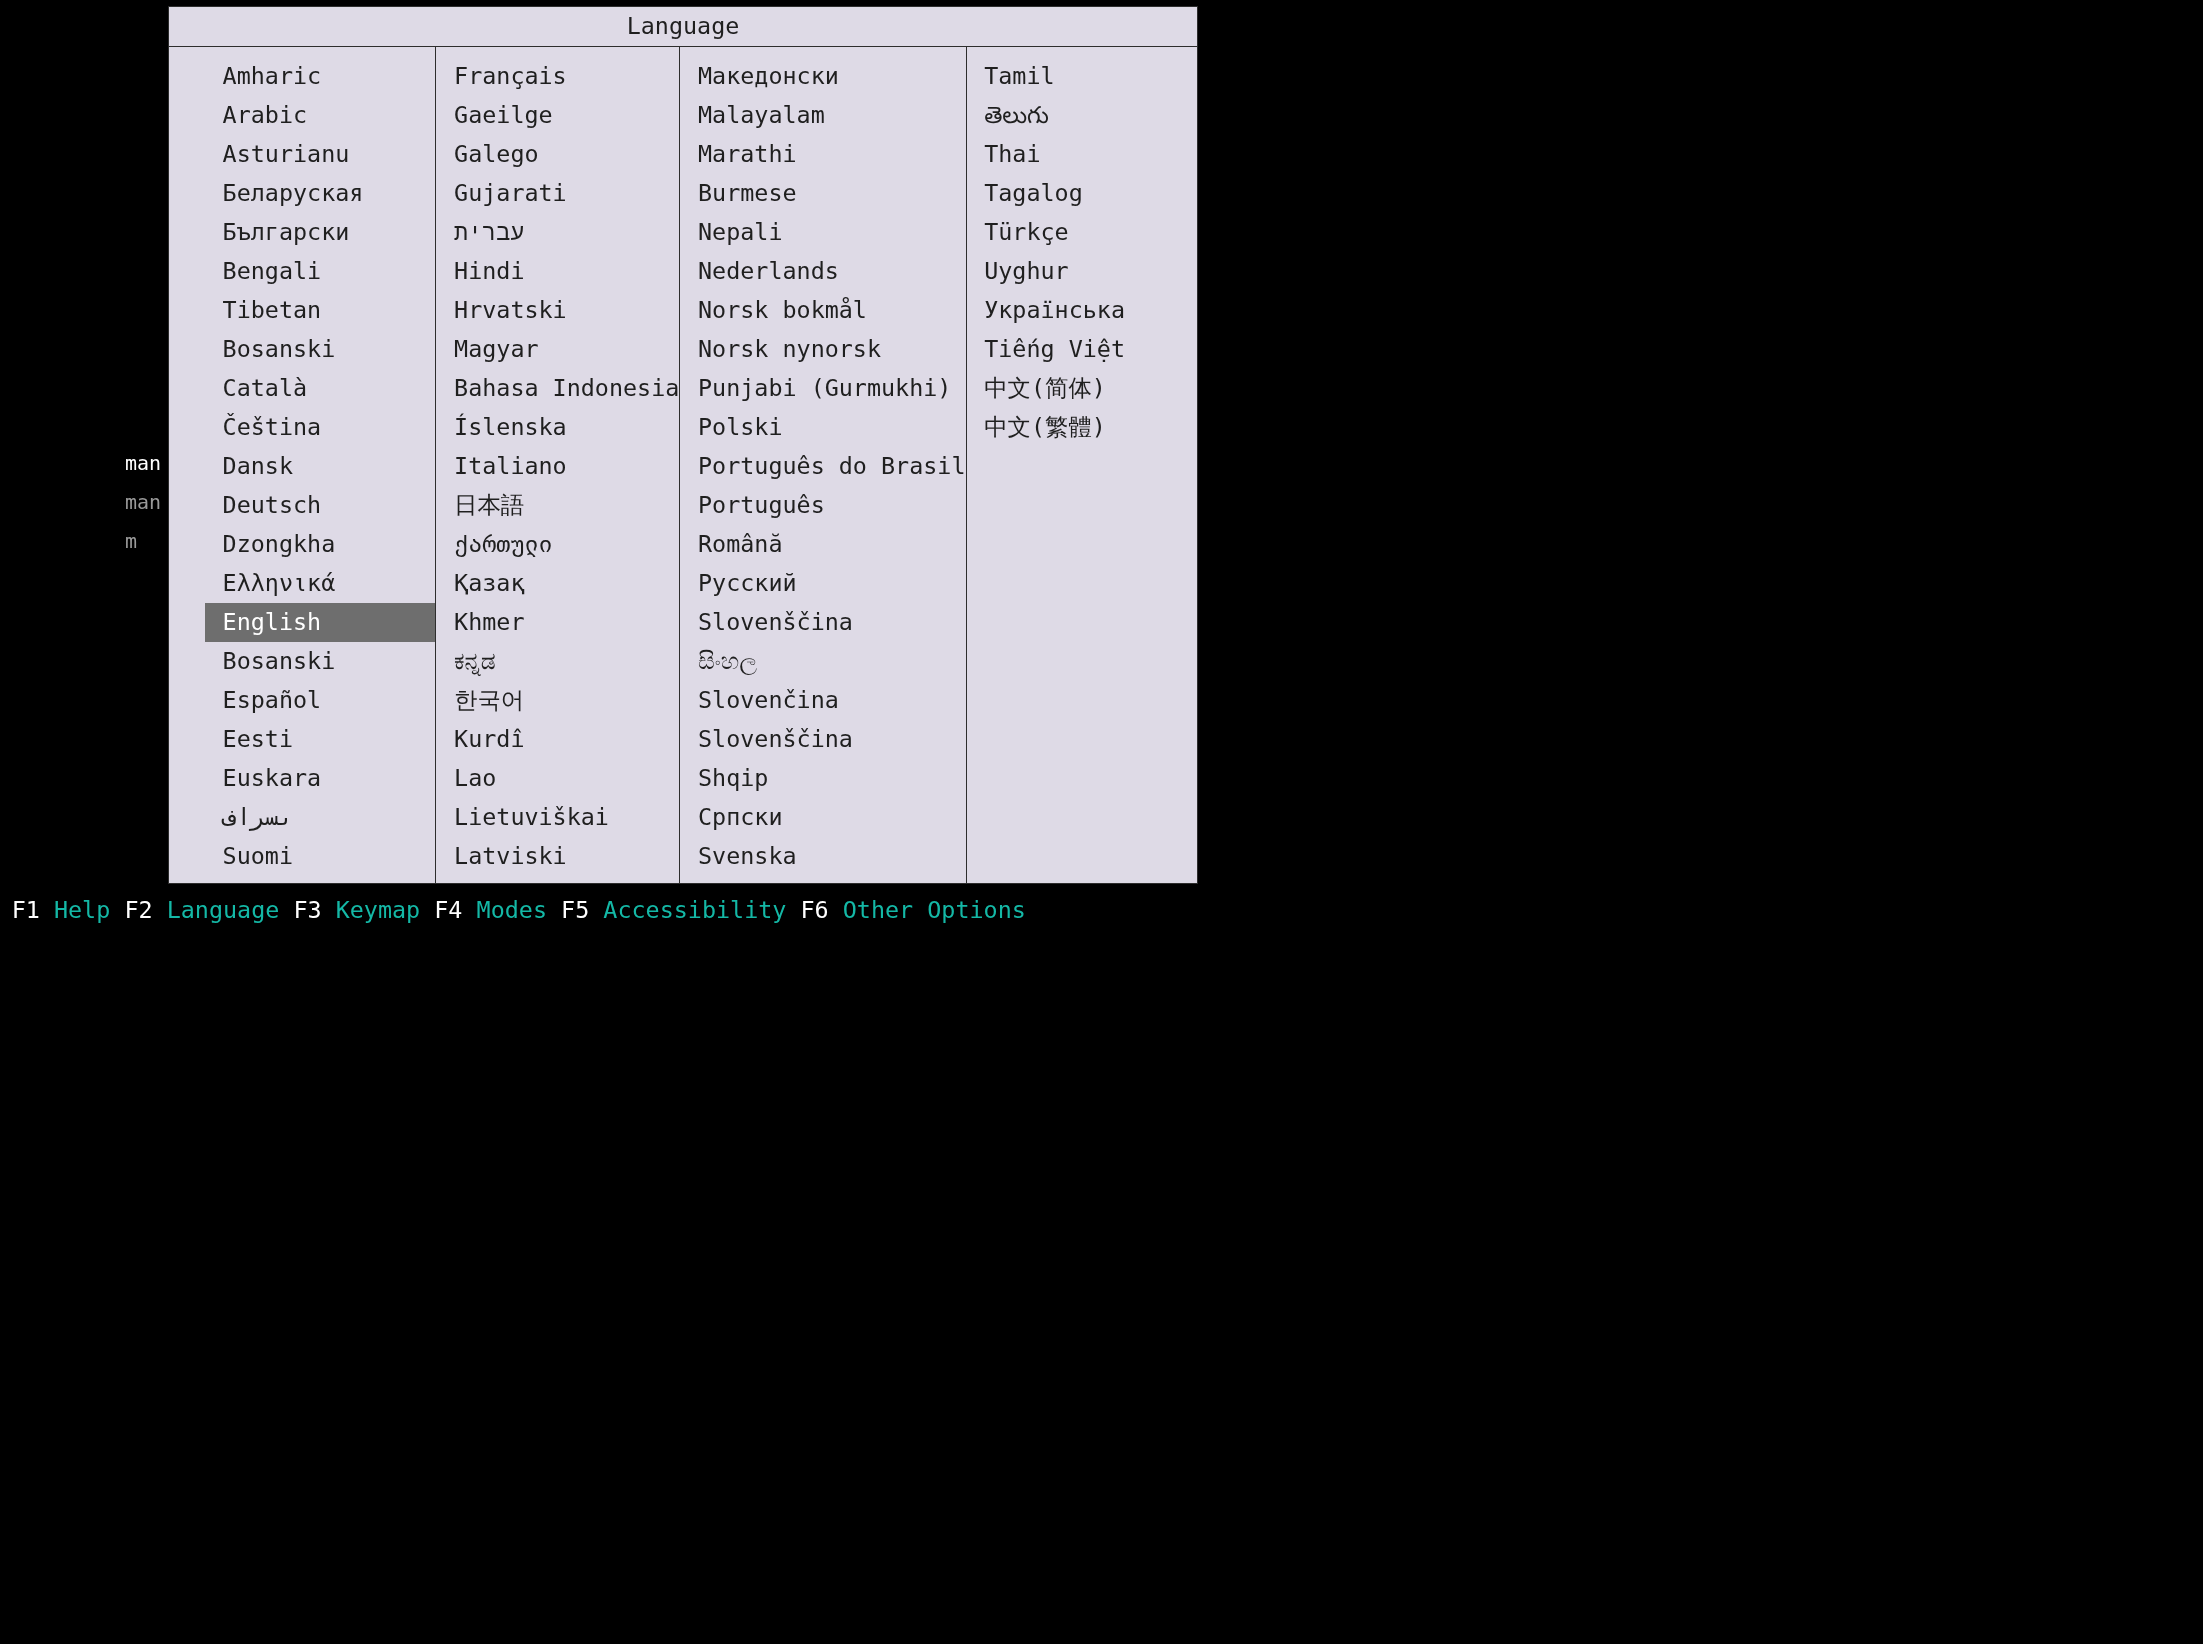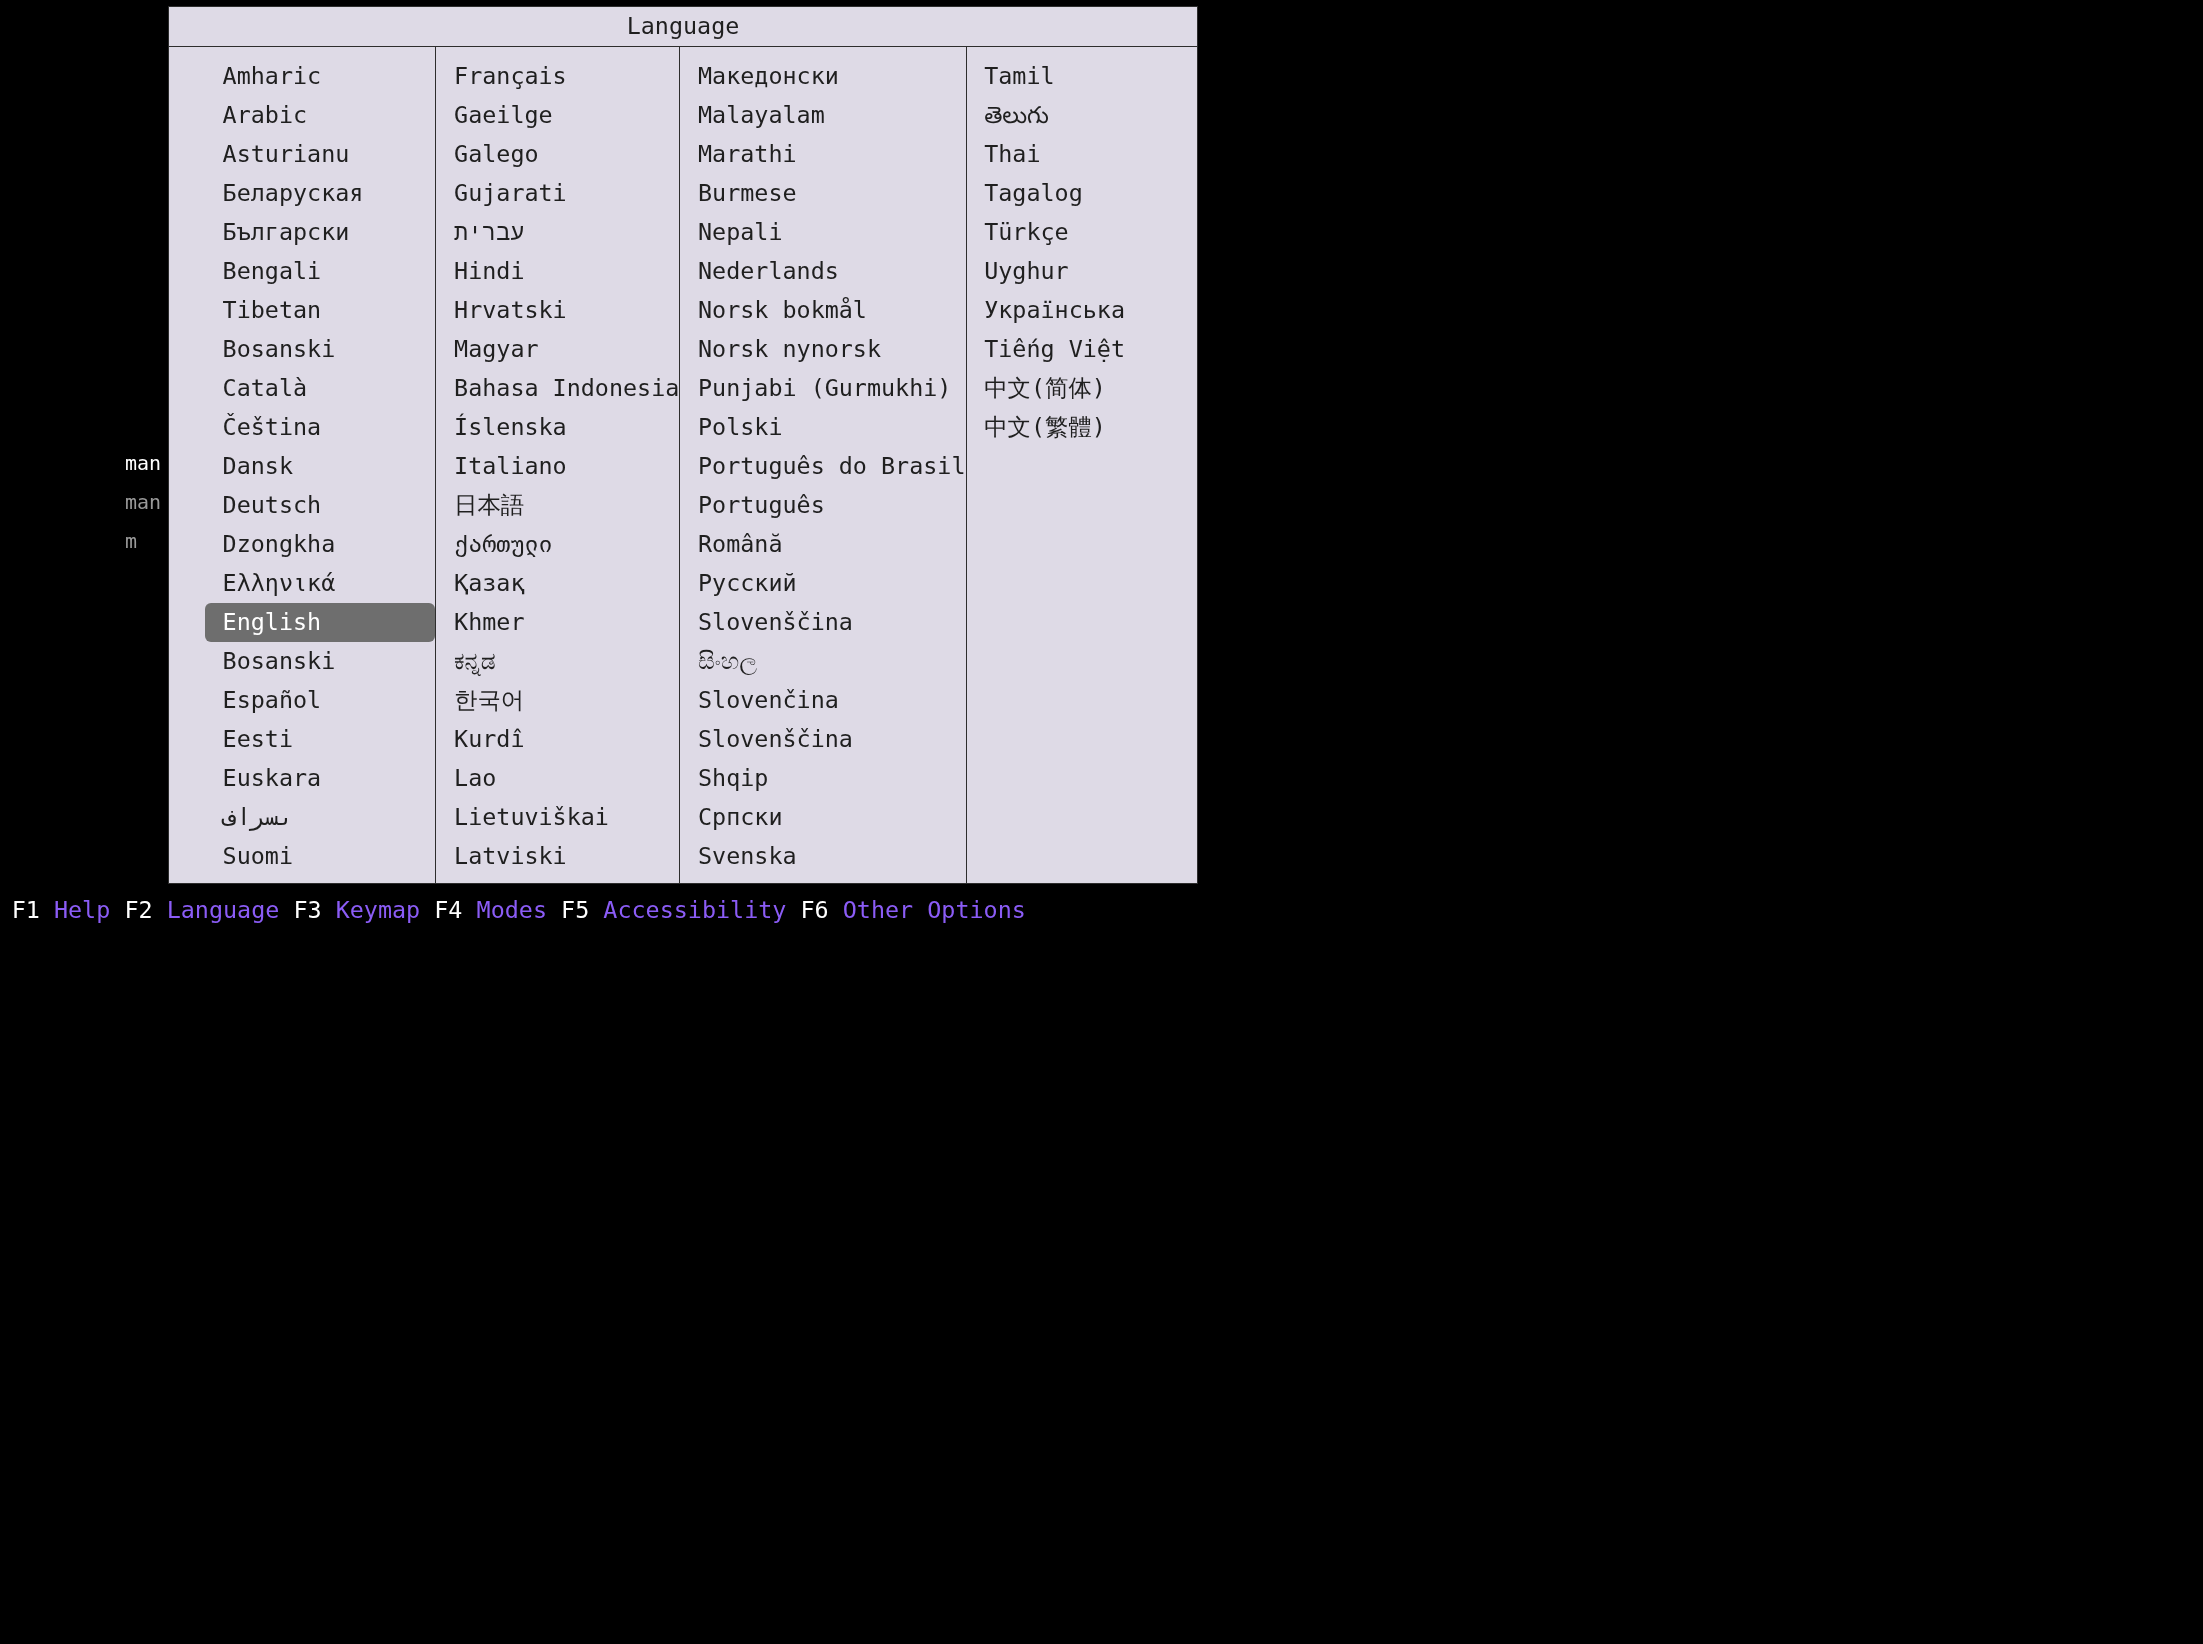--- a/index.html
+++ b/index.html
@@ -72,35 +72,34 @@
     font-size: 23.4px;
     line-height: 39px;
     color: #1f1f1f;
     padding: 0 0 0 17.6px;
     cursor: pointer;
     white-space: nowrap;
   }
   .lang-item.selected {
     background: #6e6e6e;
     color: #fff;
-    border-radius: 6px;
   }
 
   
   .footer {
     position: absolute;
     bottom: 3.9px;
     left: 11.7px;
     right: 11.7px;
     font-size: 23.4px;
     line-height: 33px;
     white-space: nowrap;
   }
   .fkey { color: #fff; margin-top: 37px; }
-  .flabel { color: #8b5cf6; margin-top: 16px; }
+  .flabel { color: #14b8a6; margin-top: 16px; }
 </style>
 </head>
 <body>
 
 <div class="screen">
 
   <div class="bg-menu"><div class="strong">man</div><div class="">man</div><div class=""></div><div class="">m</div></div>
   <div class="bg-menu-right"><div>B STORAGE</div><div>GB STORAGE</div><div>TORAGE</div><div> STORAGE</div><div>TORAGE</div></div>
 
   <div class="lang-dialog">

